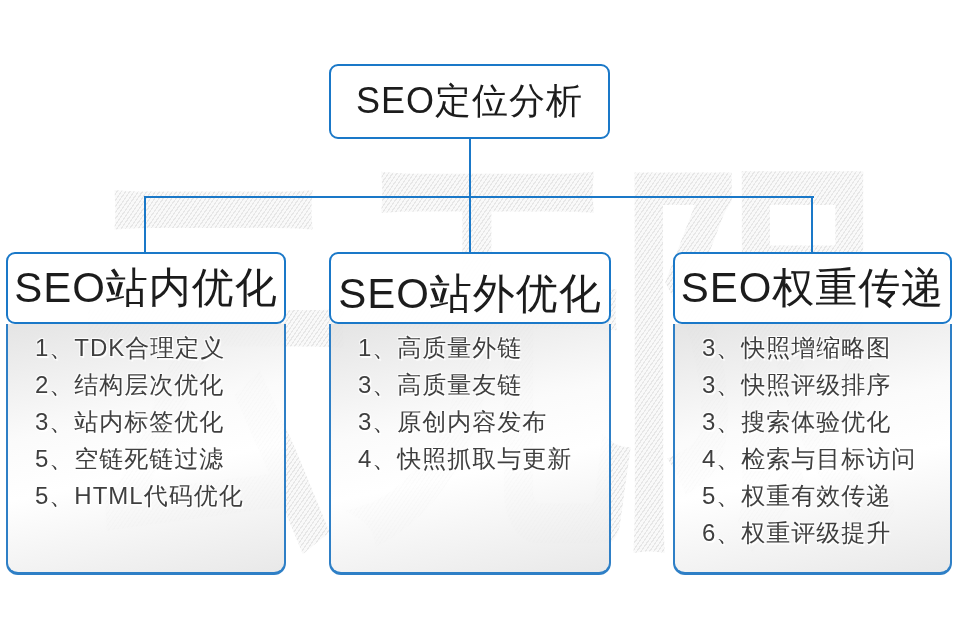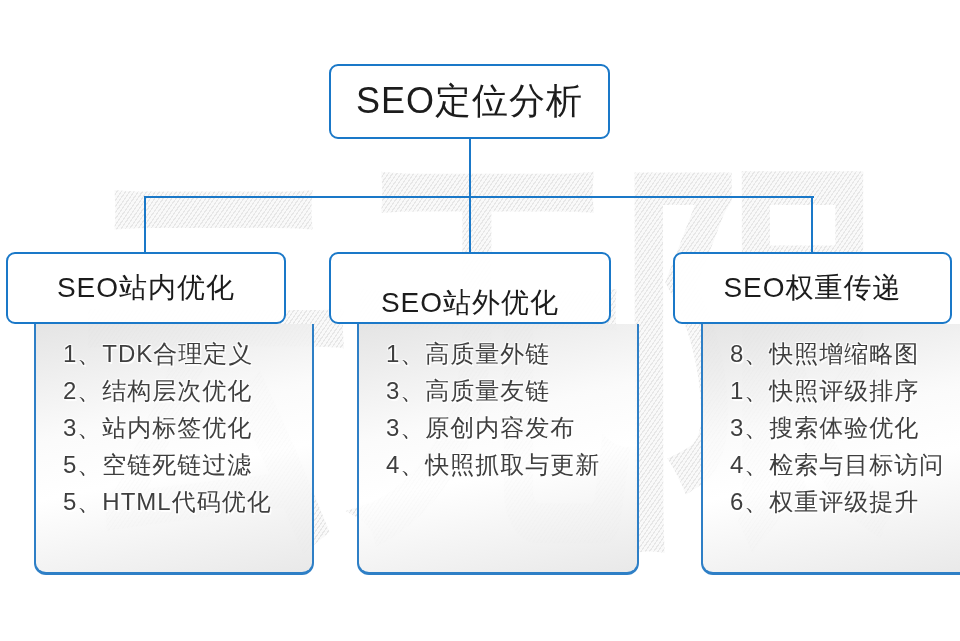--- a/index.html
+++ b/index.html
@@ -22,28 +22,27 @@
   .line.h{height:2px;}
   
   .node{
     position:absolute;z-index:2;box-sizing:border-box;
     background:rgba(255,255,255,0.93);
     border:2px solid #1a78c8;border-radius:9px;
     display:flex;align-items:center;justify-content:center;
     color:#1c1c1c;letter-spacing:1px;
   }
   .node.root{left:329px;top:64px;width:281px;height:75px;font-size:36px;}
-  .node.header{top:252px;height:72px;font-size:28px;}
+  .node.header{top:252px;height:72px;font-size:42px;}
   .listbox{
     position:absolute;z-index:2;box-sizing:border-box;top:324px;height:251px;
     border:2px solid #2e7fc6;border-top:none;border-bottom-width:3px;
     border-radius:0 0 12px 12px;
     background:linear-gradient(168deg,rgba(226,226,226,0.92) 0%,rgba(250,250,250,0.88) 38%,rgba(255,255,255,0.86) 58%,rgba(231,231,231,0.94) 100%);
-    padding:11px 8px 0 27px;
-    margin-left:28px;
+    padding:5px 8px 0 27px;
   }
   .listbox .item{
     font-size:24px;line-height:37px;color:#3f3f3f;letter-spacing:1px;white-space:nowrap;
     text-shadow:1.5px 1.5px 1px rgba(255,255,255,0.95),-1px -1px 1px rgba(255,255,255,0.85),1px -1px 1px rgba(255,255,255,0.85),-1px 1px 1px rgba(255,255,255,0.85);
   }
   
   .c1{left:6px;width:280px;}
   .c2{left:329px;width:282px;align-items:flex-end;}
   .c3{left:673px;width:279px;align-items:center;}
 </style>
@@ -82,20 +81,21 @@
     <div class="item">1、高质量外链</div>
     <div class="item">3、高质量友链</div>
     <div class="item">3、原创内容发布</div>
     <div class="item">4、快照抓取与更新</div>
   </div>
 
   <div class="node header c3">
     <span>SEO权重传递</span>
   </div>
   <div class="listbox c3">
-    <div class="item">8、快照增缩略图</div>
-    <div class="item">1、快照评级排序</div>
+    <div class="item">3、快照增缩略图</div>
+    <div class="item">3、快照评级排序</div>
     <div class="item">3、搜索体验优化</div>
     <div class="item">4、检索与目标访问</div>
+    <div class="item">5、权重有效传递</div>
     <div class="item">6、权重评级提升</div>
   </div>
 
 </div>
 
 </body></html>

